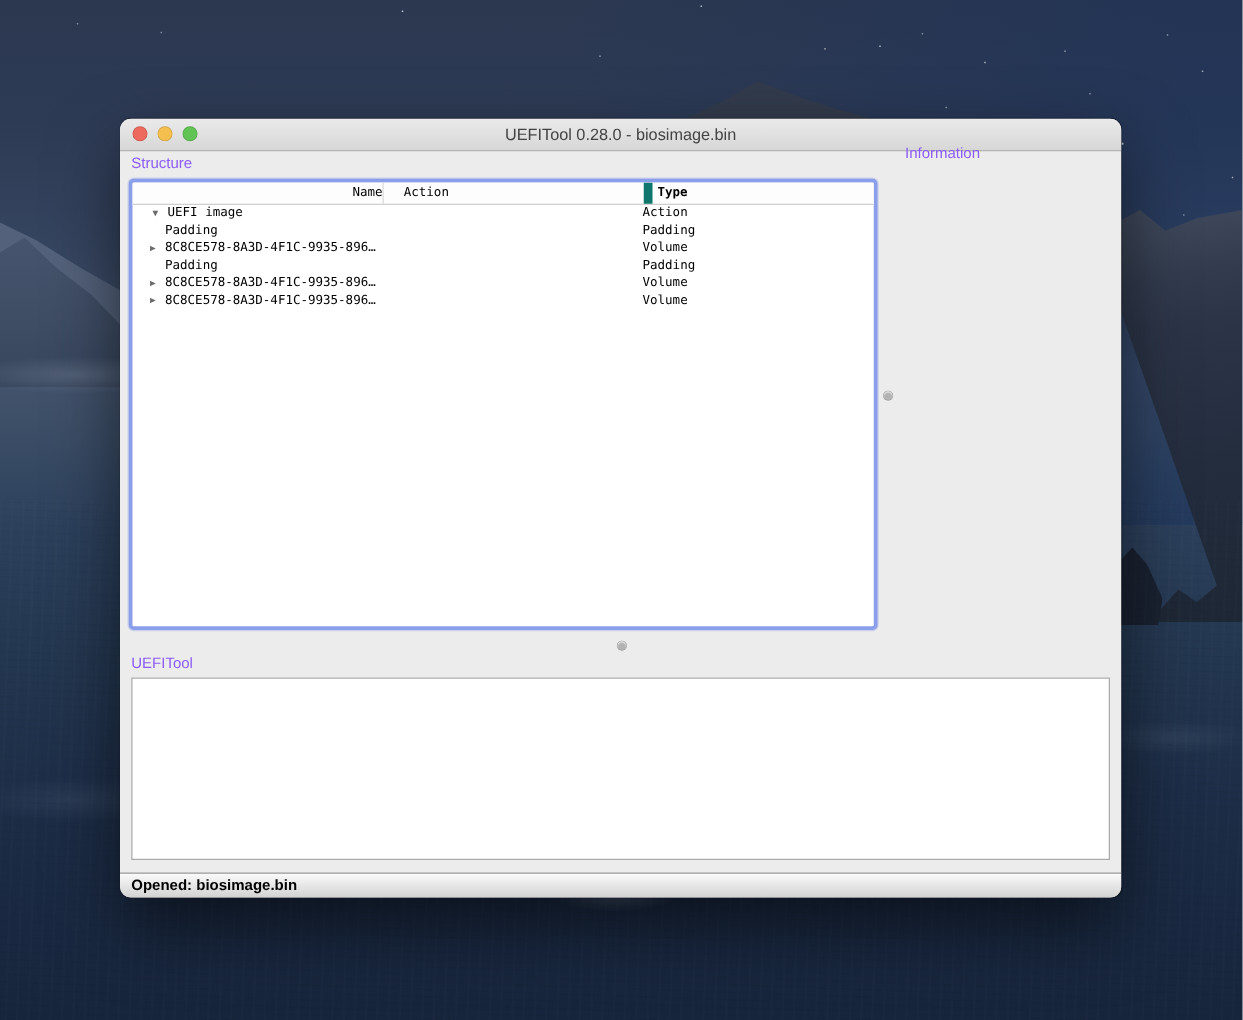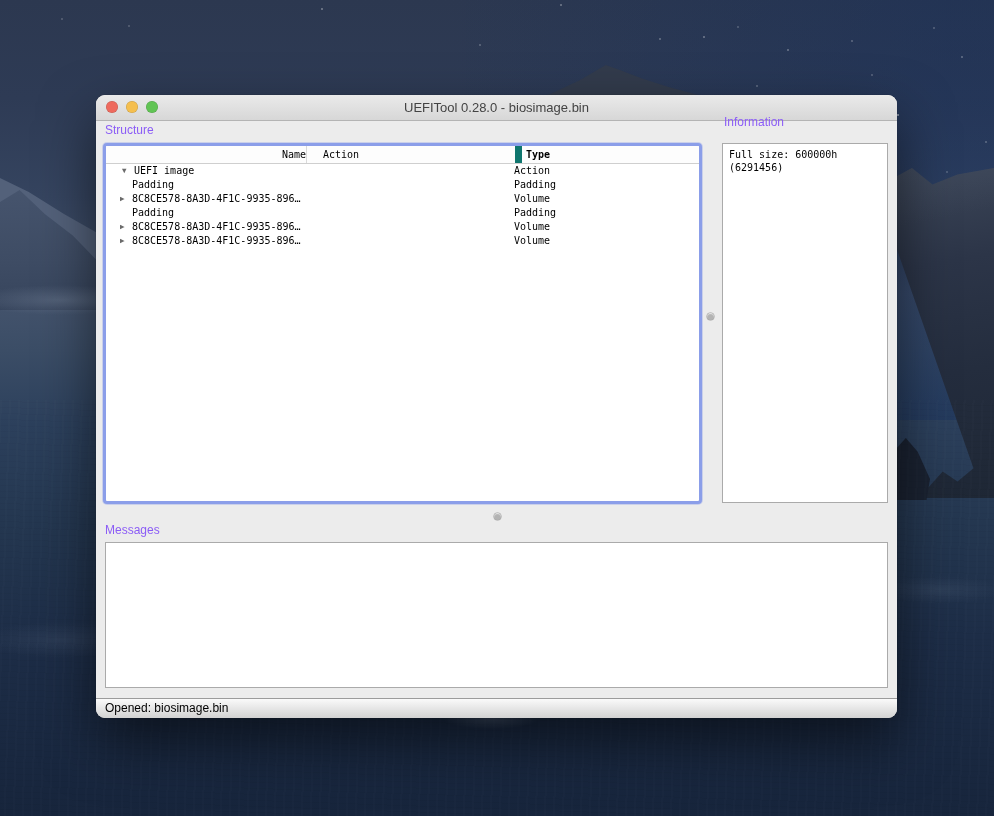--- a/index.html
+++ b/index.html
@@ -95,21 +95,21 @@
     background:#b3b3b3;box-shadow:inset 0 1px 1px rgba(255,255,255,.7), 0 0 0 .5px #9e9e9e;}
   .info-box{position:absolute;left:626px;top:48px;width:166px;height:360px;
     box-sizing:border-box;border:1px solid #aaa;background:#fff;overflow:hidden;}
   .info-text{margin:4px 0 0 6px;font-family:"DejaVu Sans Mono",monospace;
     font-size:10px;line-height:13px;color:#000;white-space:pre-wrap;}
   .messages-box{position:absolute;left:9px;top:447px;width:783px;height:146px;
     box-sizing:border-box;border:1px solid #aaa;background:#fff;}
   .statusbar{position:absolute;left:0;right:0;bottom:0;height:20px;
     box-sizing:border-box;border-top:1px solid #9b9b9b;
     background:linear-gradient(#fafafa,#d2d2d2);
-    font-size:12px;font-weight:400;color:#000;line-height:19px;padding-left:9px;}
+    font-size:12px;font-weight:700;color:#000;line-height:19px;padding-left:9px;}
 </style>
 </head>
 <body>
 
 <div class="layer sky-tint"></div>
 <div class="layer stars"></div>
 <div class="layer ridge-center"></div>
 <div class="layer mtn-left-far"></div>
 <div class="layer mtn-left-near"></div>
 <div class="layer mist-left"></div>
@@ -166,26 +166,22 @@
           <div class="cell cname" style="padding-left: 14px;"><span class="expander">▶</span><span>8C8CE578-8A3D-4F1C-9935-896…</span></div>
           <div class="cell caction"></div>
           <div class="cell ctype">Volume</div>
         </div>
       </div>
   </div>
 
   <div class="splitter-dot" style="left:611px;top:218px;"></div>
 
   <div class="glabel" style="left:628px;top:20px;">Information</div>
-  <div class="info-box">
-    <pre class="info-text">Full size: 600000h
-(6291456)</pre>
-  </div>
 
   <div class="splitter-dot" style="left:398px;top:418px;"></div>
 
-  <div class="glabel" style="left:9px;top:428px;">Messages</div>
+  <div class="glabel" style="left:9px;top:428px;">UEFITool</div>
   <div class="messages-box"></div>
 
   <div class="statusbar">
     <span>Opened: biosimage.bin</span>
   </div>
 </div>
 
 </body></html>

